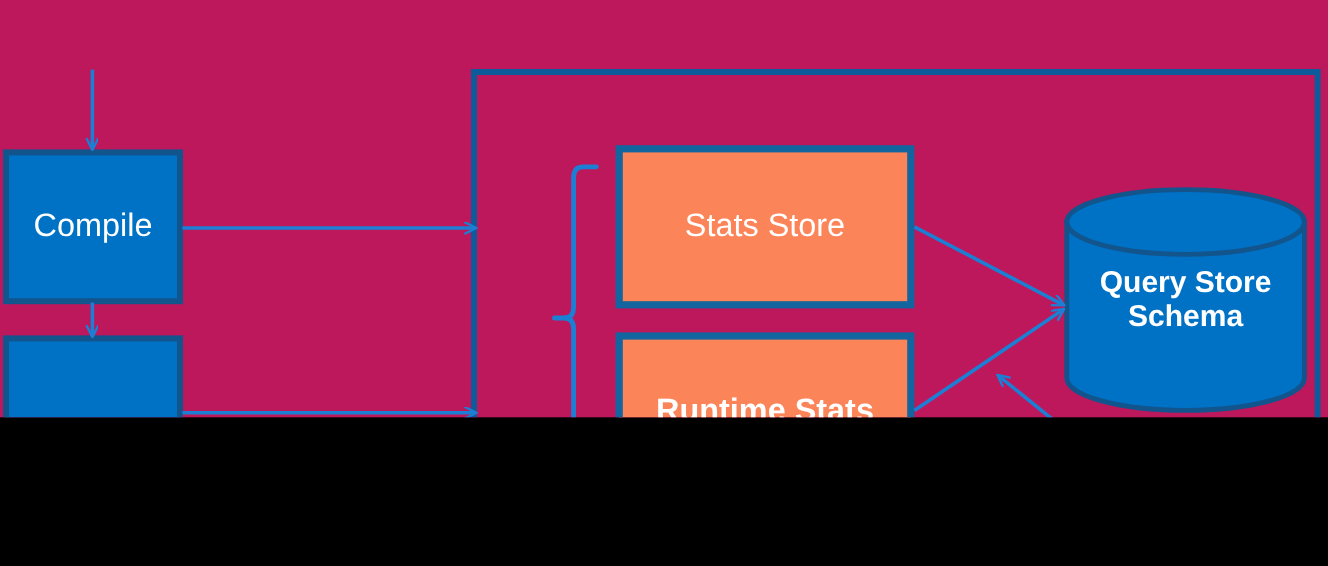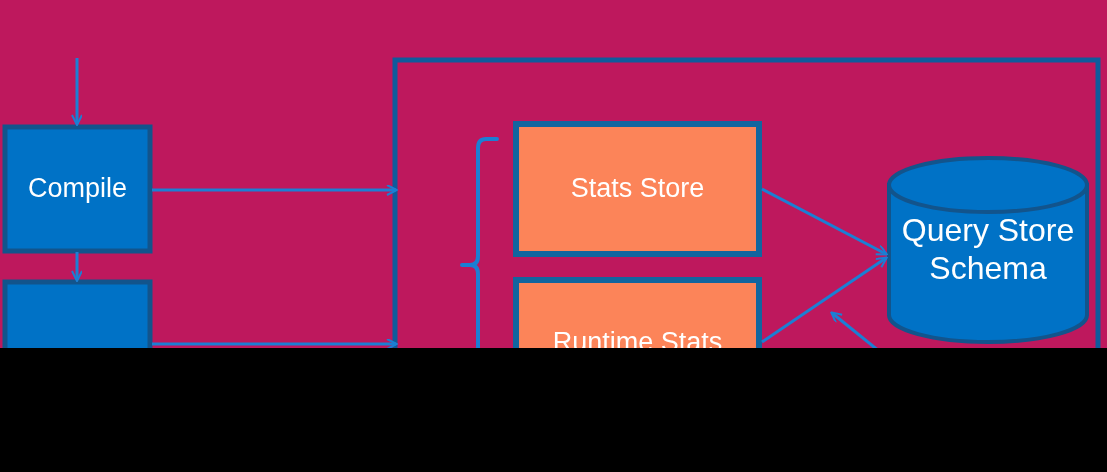--- a/index.html
+++ b/index.html
@@ -29,22 +29,22 @@
     justify-content: center;
     color: #ffffff;
     text-align: center;
     line-height: 1.18;
     pointer-events: none;
     white-space: pre-line;
   }
   .lbl-compile  { left: 3px;   top: 125px; width: 149px; height: 128px; font-size: 27px; }
   .lbl-execute  { left: 3px;   top: 280px; width: 149px; height: 128px; font-size: 27px; }
   .lbl-plan     { left: 513px; top: 121px; width: 249px; height: 136px; font-size: 27px; }
-  .lbl-runtime  { left: 513px; top: 277px; width: 249px; height: 131px; font-size: 27px; }
-  .lbl-store    { left: 893px; top: 175px; width: 190px; height: 150px; font-size: 32px; }
+  .lbl-runtime  { left: 513px; top: 277px; width: 249px; height: 131px; font-size: 27px; font-weight: bold; }
+  .lbl-store    { left: 893px; top: 175px; width: 190px; height: 150px; font-size: 25px; font-weight: bold; }
 </style>
 </head>
 <body>
 
 <div id="stage">
 
   <svg class="layer" viewBox="0 0 1107 472">
     <defs>
       <marker id="ah" markerWidth="12" markerHeight="12" refX="10" refY="5" orient="auto" markerUnits="userSpaceOnUse">
         <path d="M1,0 L11,5 L1,10" fill="none" stroke="#1b7fd4" stroke-width="2"></path>

